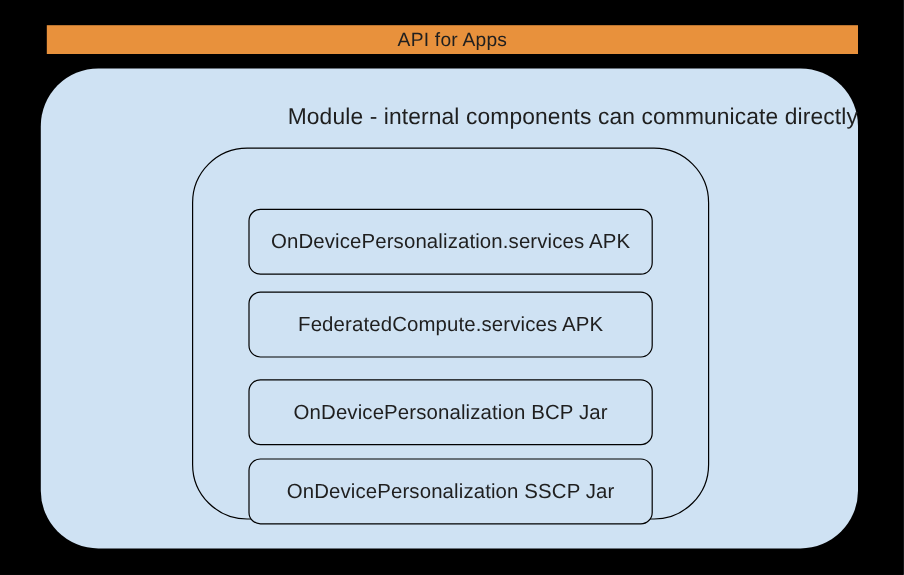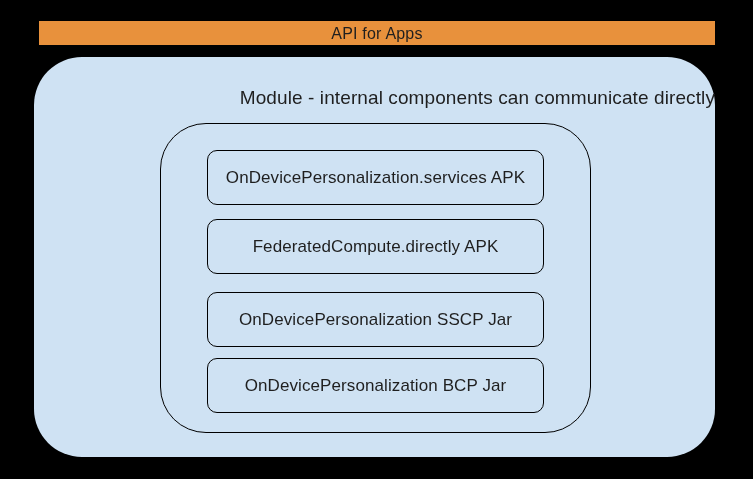--- a/index.html
+++ b/index.html
@@ -73,20 +73,21 @@
     position: absolute;
     left: 46px;
     width: 337px;
     height: 55px;
     border: 1.4px solid var(--stroke);
     border-radius: 10px;
     background: var(--module-bg);
     display: flex;
     align-items: center;
     justify-content: center;
+    margin-top: 24px;
   }
   .component-box:nth-of-type(1) { top: 26px; }
   .component-box:nth-of-type(2) { top: 95px; }
   .component-box:nth-of-type(3) { top: 168px; }
   .component-box:nth-of-type(4) { top: 234px; }
   .component-label {
     font-size: 17px;
     color: var(--text);
     letter-spacing: 0.1px;
     white-space: nowrap;
@@ -104,27 +105,27 @@
   <div class="module">
     <div class="module-title">Module - internal components can communicate directly</div>
 
     <div class="inner-boundary">
 
       <div class="component-box">
         <span class="component-label">OnDevicePersonalization.services APK</span>
       </div>
 
       <div class="component-box">
-        <span class="component-label">FederatedCompute.directly APK</span>
+        <span class="component-label">FederatedCompute.services APK</span>
+      </div>
+
+      <div class="component-box">
+        <span class="component-label">OnDevicePersonalization BCP Jar</span>
       </div>
 
       <div class="component-box">
         <span class="component-label">OnDevicePersonalization SSCP Jar</span>
-      </div>
-
-      <div class="component-box">
-        <span class="component-label">OnDevicePersonalization BCP Jar</span>
       </div>
 
     </div>
   </div>
 
 </div>
 
 </body></html>

